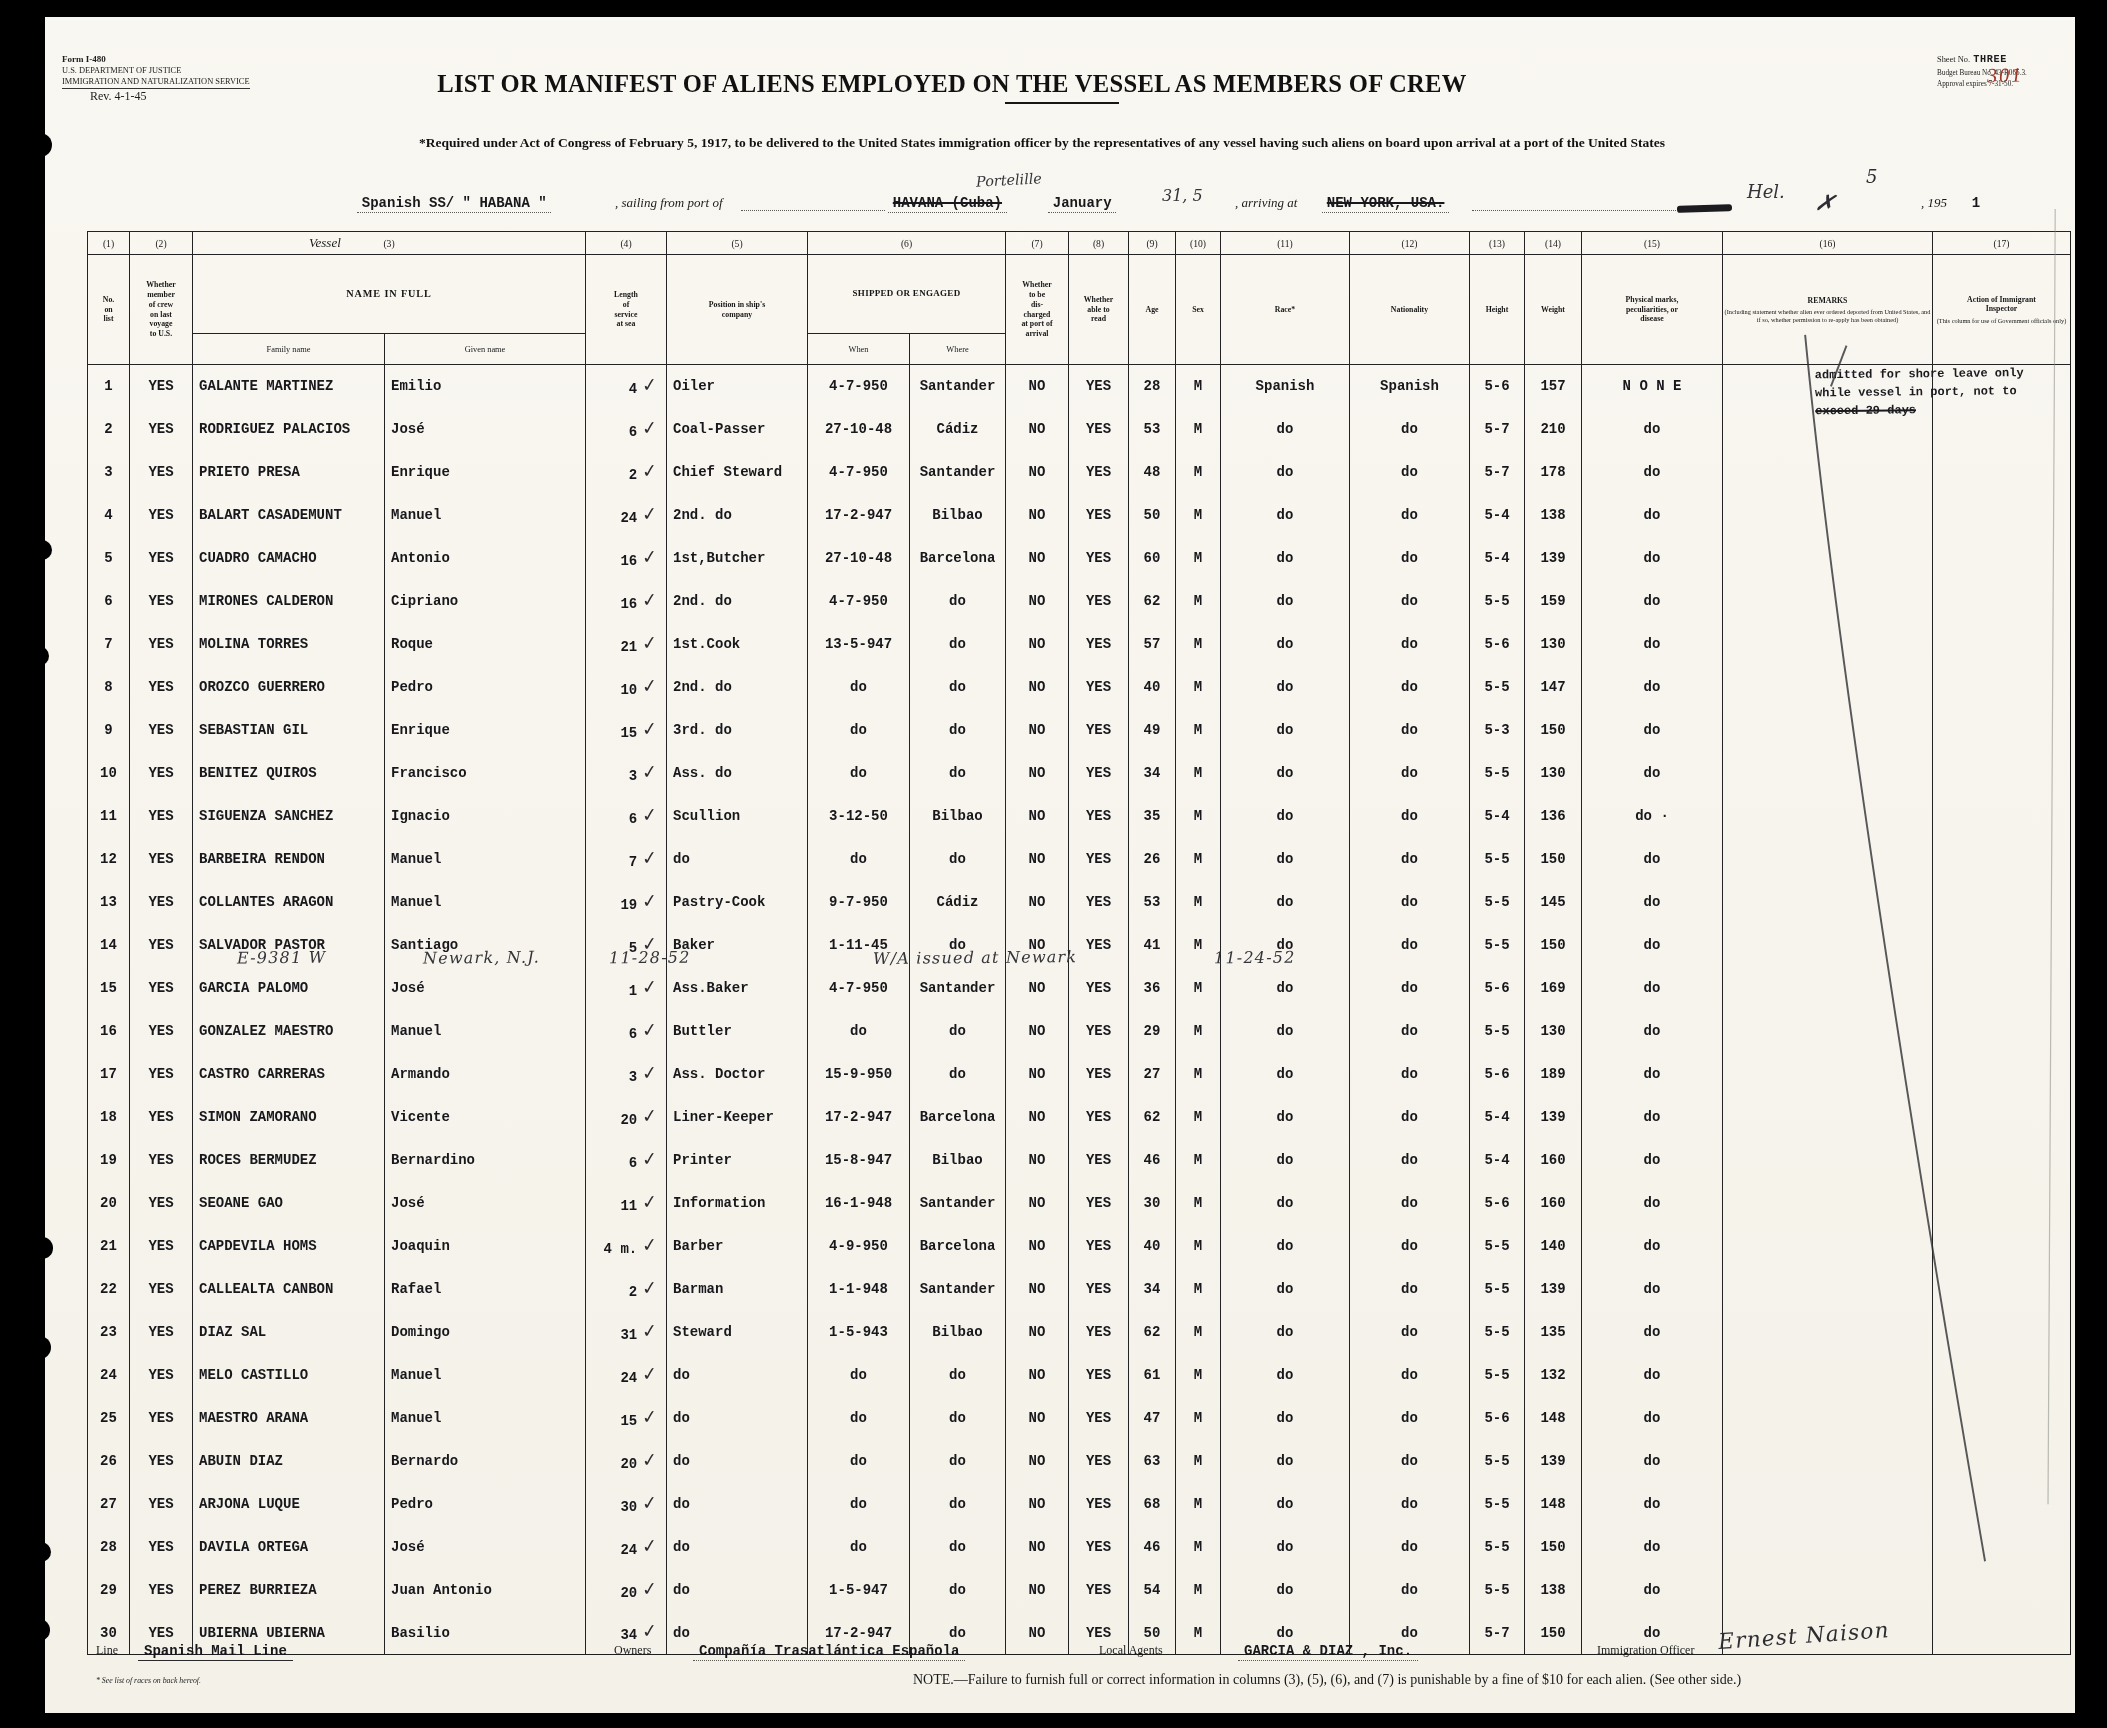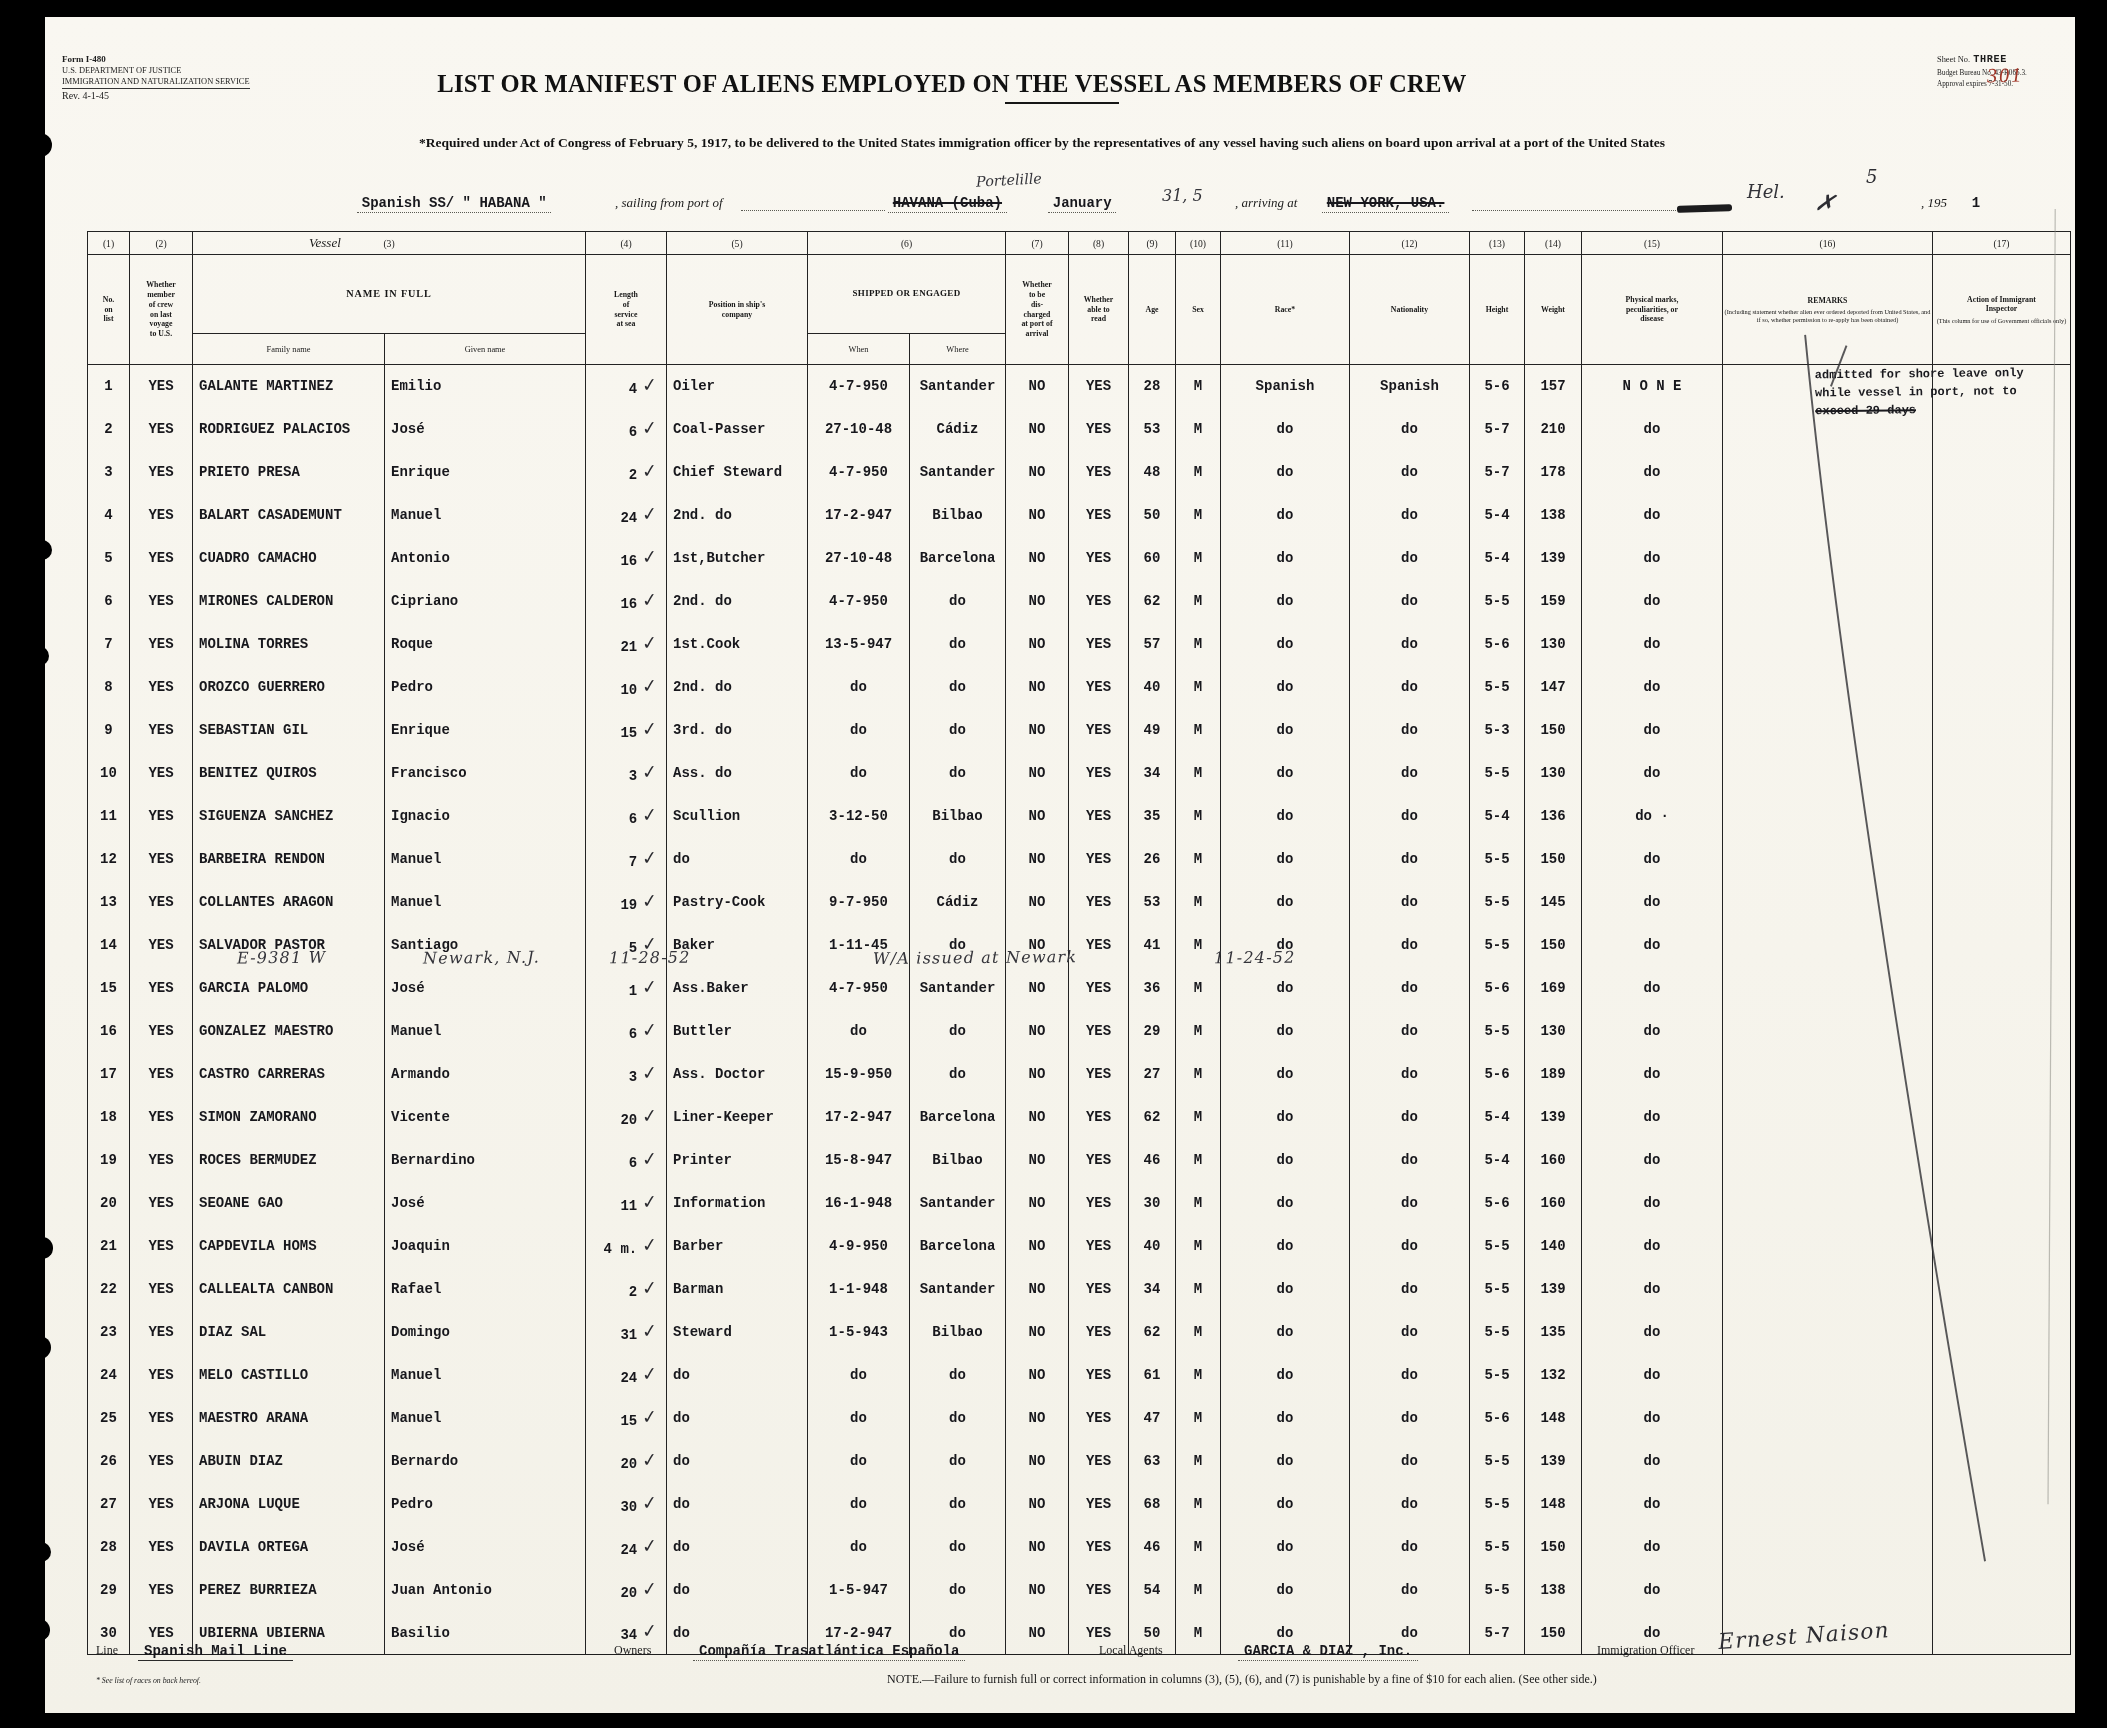--- a/index.html
+++ b/index.html
@@ -9,21 +9,21 @@
   .scan { position:relative; width:2108px; height:1728px; background:#000; overflow:hidden; }
   .page { position:absolute; left:45px; top:17px; width:2030px; height:1696px;
           background:linear-gradient(180deg,#f9f7f1 0%,#f6f4ec 55%,#f3f1e8 100%); }
 
   .punch { position:absolute; border-radius:50%; background:#000; z-index:5; }
 
   
   .form-id { position:absolute; left:17px; top:37px; font-size:8.4px; line-height:1.3; color:#1d1d1d; }
   .form-id .l0 { font-size:9px; font-weight:700; }
   .form-id .l2 { border-bottom:0.9px solid #333; display:inline-block; }
-  .form-id .l3 { font-size:10px; }
+  .form-id .l3 { font-size:12px;margin-left:28px; }
 
   .title { position:absolute; left:0; right:216px; top:53px; text-align:center;
            font-size:24.6px; font-weight:700; letter-spacing:0.3px; color:#111; }
   .title-rule { position:absolute; left:960px; top:85px; width:114px; height:1.8px; background:#161616; }
 
   .sheet-block { position:absolute; left:1892px; top:35px; font-size:8.4px; line-height:1.55; color:#1c1c1c; width:156px; }
   .sheet-block .sheet-val { font-family:"Liberation Mono","DejaVu Sans Mono",monospace; font-weight:700; font-size:10.2px; letter-spacing:0.6px; margin-left:1.2px; }
   .sheet-block .small { font-size:7.2px; }
 
   .page-num { position:absolute; left:1942px; top:47px; font-size:20.4px; color:#a03527;
@@ -86,21 +86,21 @@
 
   
   .footer { position:absolute; left:0; right:0; top:1626px; height:26px; font-size:12px; }
   .footer .lbl { position:absolute; color:#1b1b1b; }
   .footer .typed { position:absolute; font-size:14px; }
   .footer .u { border-bottom:1.2px solid #2a2a2a; padding:0 6px 0.6px 6px; }
   .footer .d { border-bottom:1.2px dotted #5a5a52; padding:0 6px 0.6px 6px; }
   .signature { position:absolute; left:1673px; top:1606px; font-size:21.6px; letter-spacing:1.2px;
                color:#2c2c31; transform:rotate(-4deg); z-index:7; }
   .races-note { position:absolute; left:51px; top:1659px; font-size:7.8px; font-style:italic; color:#222; }
-  .note-line { position:absolute; left:842px; top:1655px; font-size:12px; color:#161616; }
+  .note-line { position:absolute; left:868px; top:1655px; font-size:14px; color:#161616; }
 </style>
 </head>
 <body>
 
 <div class="scan">
 
   <div class="punch" style="left:28px;top:133px;width:24px;height:24px;"></div>
   <div class="punch" style="left:32px;top:540px;width:20.4px;height:20.4px;"></div>
   <div class="punch" style="left:29px;top:646px;width:20.4px;height:20.4px;"></div>
   <div class="punch" style="left:31px;top:1237px;width:21.6px;height:21.6px;"></div>

